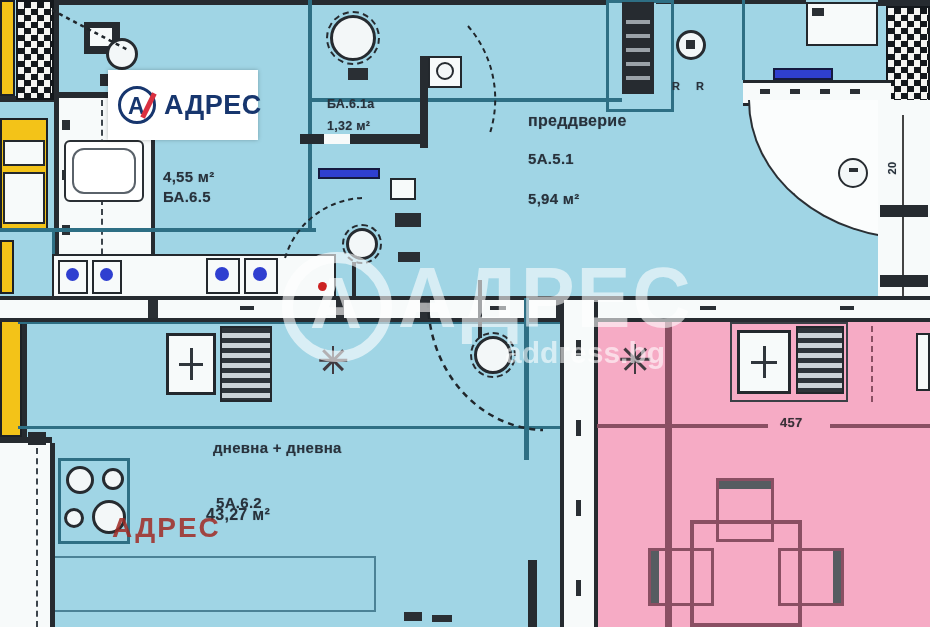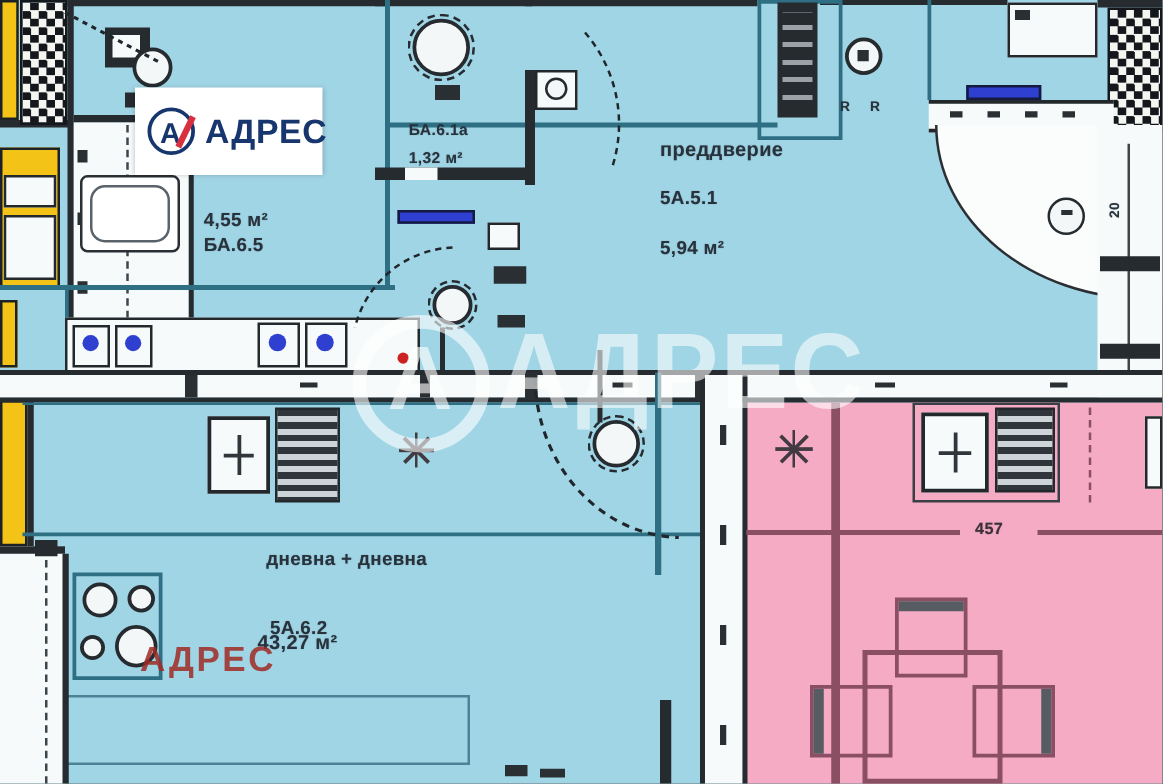--- a/index.html
+++ b/index.html
@@ -228,16 +228,17 @@
   <div class="s" style="left:108px;top:70px;width:150px;height:70px;background:#fff;box-shadow:0 0 4px rgba(0,0,0,.25);">
     <div class="s" style="left:10px;top:16px;width:38px;height:38px;border:3.5px solid #17366e;border-radius:50%;"></div>
     <span class="s" style="left:20px;top:23px;font-size:23px;font-weight:700;color:#17366e;">А</span>
     <div class="s" style="left:38px;top:22px;width:5px;height:27px;background:#d93040;transform:rotate(26deg);"></div>
     <span class="s" style="left:56px;top:20px;font-size:27px;font-weight:700;color:#17366e;letter-spacing:.5px;">АДРЕС</span>
   </div>
 
   <div class="s" style="left:282px;top:252px;width:110px;height:110px;border:11px solid rgba(255,255,255,.6);border-radius:50%;"></div>
   <span class="wm" style="left:310px;top:262px;font-size:72px;color:rgba(255,255,255,.62);">А</span>
   <span class="wm" style="left:398px;top:248px;font-size:86px;letter-spacing:2px;transform:scaleX(.94);transform-origin:left top;">АДРЕС</span>
+  <span class="wm" style="left:505px;top:336px;font-size:30px;font-weight:600;">address.bg</span>
 
   <span class="s" style="left:112px;top:512px;font-size:28px;font-weight:700;color:rgba(160,42,36,.85);letter-spacing:2px;">АДРЕС</span>
 
 </div>
 
 </body></html>

